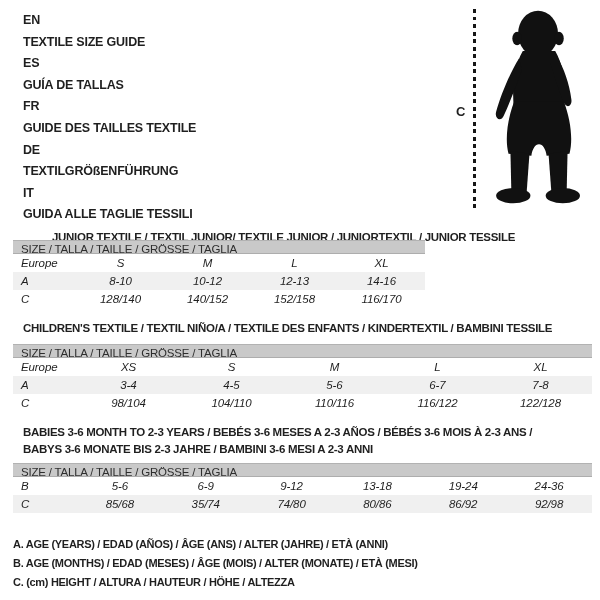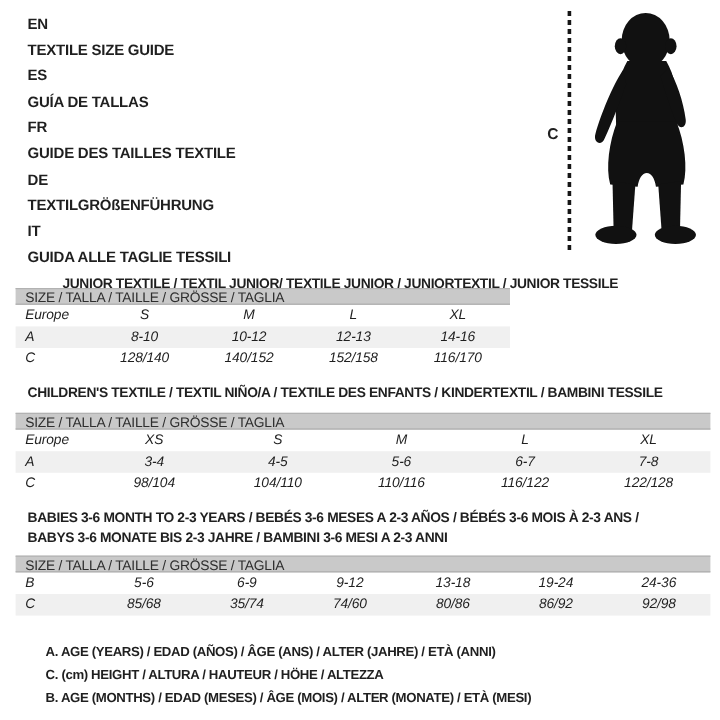--- a/index.html
+++ b/index.html
@@ -29,21 +29,21 @@
   .trow.shade{background:#f0f0f0;}
   .tlabel{width:64px;padding-left:8px;box-sizing:border-box;}
   .tcell{flex:1;text-align:center;}
   .t1-title{top:231px;margin-left:29px;}
   .t1{top:240px;width:412px;}
   .t2-title{top:322px;}
   .t2{top:344px;width:579px;}
   .t3-title{top:424px;line-height:17px;}
   .t3{top:463px;width:579px;}
   
-  .legend{position:absolute;left:38px;top:535px;font-weight:bold;font-size:11px;letter-spacing:-0.3px;line-height:19px;white-space:nowrap;}
+  .legend{position:absolute;left:13px;top:535px;font-weight:bold;font-size:11px;letter-spacing:-0.3px;line-height:19px;white-space:nowrap;}
 </style>
 </head>
 <body>
 
 <div class="canvas">
 
   <div class="lang-block">
     <div class="lang-row">
       <span class="lang-code">EN</span>
       <span>TEXTILE SIZE GUIDE</span>
@@ -149,26 +149,26 @@
       <div class="tcell">6-9</div>
       <div class="tcell">9-12</div>
       <div class="tcell">13-18</div>
       <div class="tcell">19-24</div>
       <div class="tcell">24-36</div>
     </div>
     <div class="trow shade">
       <div class="tlabel">C</div>
       <div class="tcell">85/68</div>
       <div class="tcell">35/74</div>
-      <div class="tcell">74/60</div>
+      <div class="tcell">74/80</div>
       <div class="tcell">80/86</div>
       <div class="tcell">86/92</div>
       <div class="tcell">92/98</div>
     </div>
   </div>
 
   <div class="legend">
     <div>A. AGE (YEARS) / EDAD (AÑOS) / ÂGE (ANS) / ALTER (JAHRE) / ETÀ (ANNI)</div>
+    <div>B. AGE (MONTHS) / EDAD (MESES) / ÂGE (MOIS) / ALTER (MONATE) / ETÀ (MESI)</div>
     <div>C. (cm) HEIGHT / ALTURA / HAUTEUR / HÖHE / ALTEZZA</div>
-    <div>B. AGE (MONTHS) / EDAD (MESES) / ÂGE (MOIS) / ALTER (MONATE) / ETÀ (MESI)</div>
   </div>
 
 </div>
 
 </body></html>

